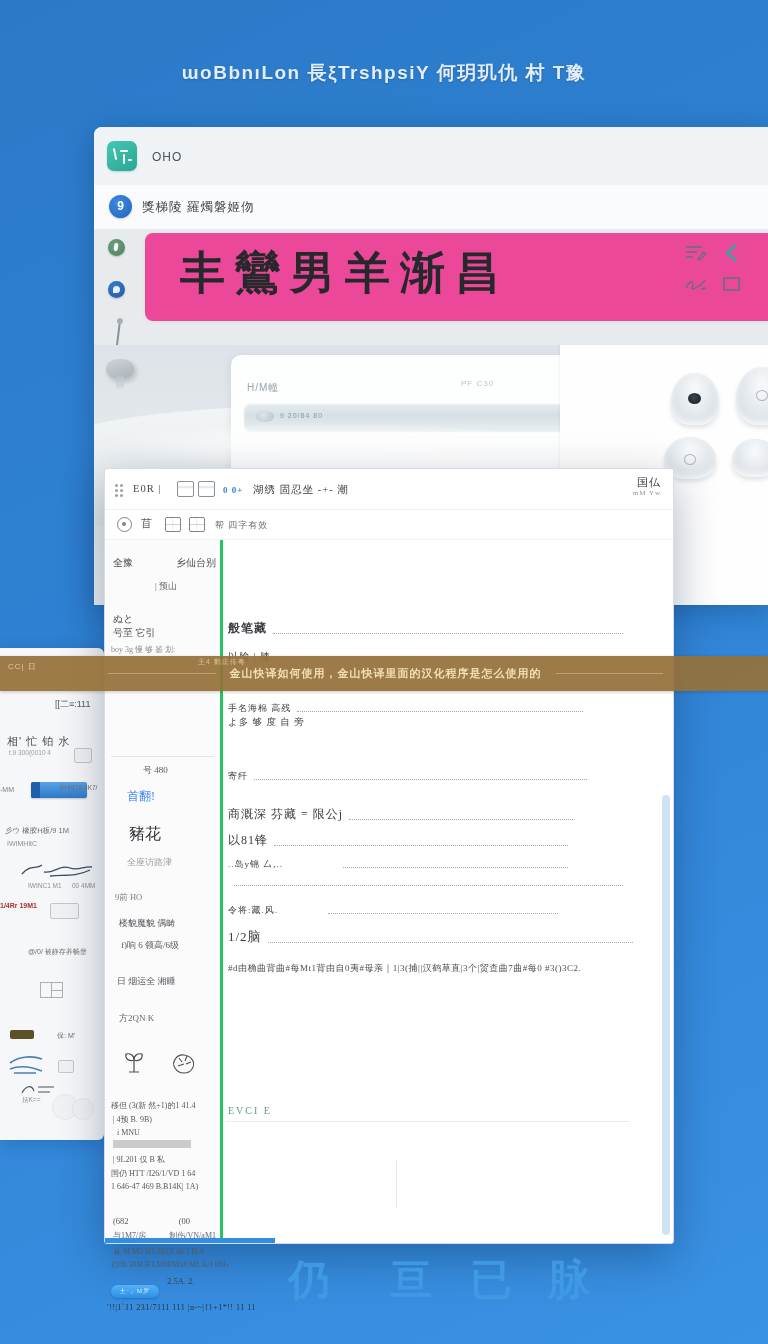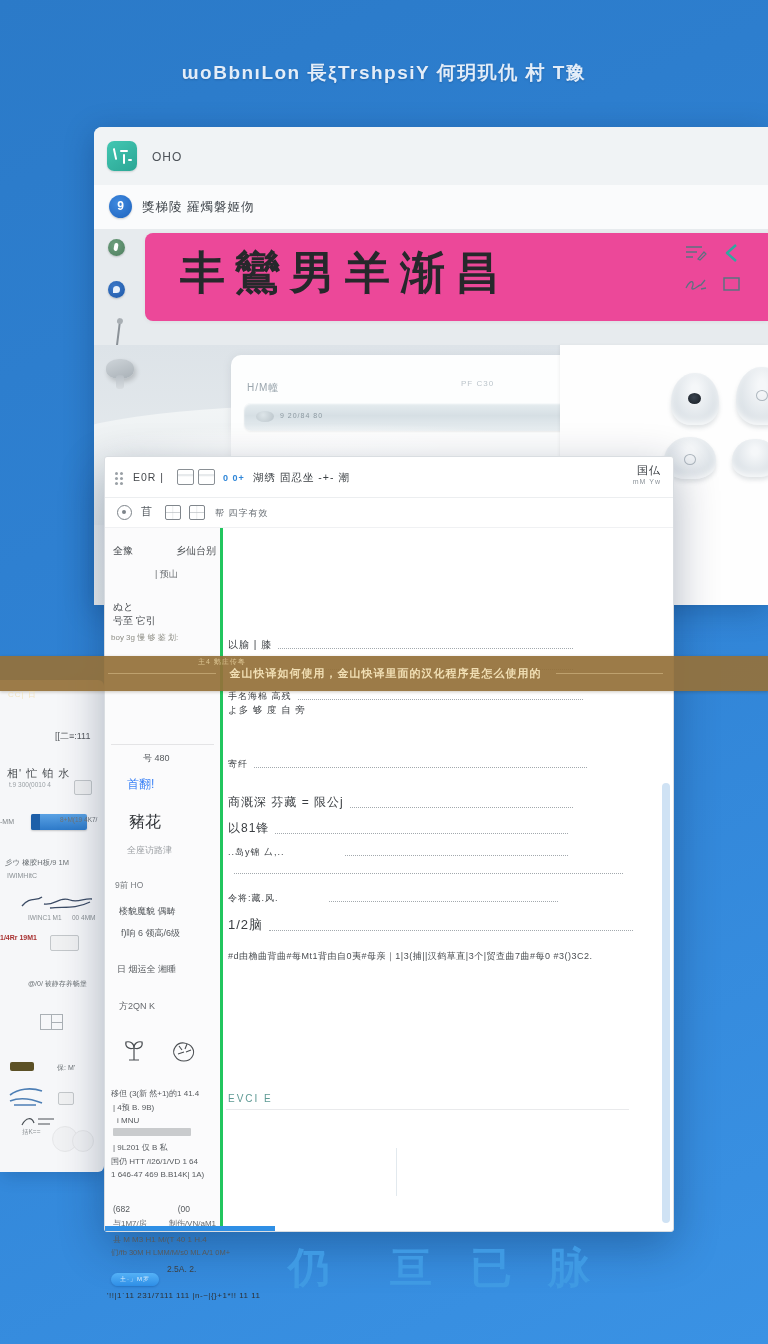--- a/index.html
+++ b/index.html
@@ -64,22 +64,22 @@
   
   .mw-right-panel{position:absolute;left:466px;right:0;top:218px;height:260px;background:#fefefe;box-shadow:-1px 0 3px rgba(0,0,0,.05);}
   .thumb{position:absolute;background:radial-gradient(ellipse at 50% 32%,#f5f7f9 10%,#dde3e8 65%,#ccd4da);
     border-radius:48% 48% 42% 42%/56% 56% 38% 38%;box-shadow:0 3px 4px rgba(90,105,115,.18),inset 0 -3px 6px rgba(255,255,255,.85);}
   .thumb.cam::after{content:'';position:absolute;left:50%;top:38%;width:13px;height:11px;margin-left:-7px;
     background:radial-gradient(circle at 45% 40%,#3a4450,#171c22);border-radius:50%;}
   .thumb.ring::after{content:'';position:absolute;left:50%;top:40%;width:10px;height:9px;margin-left:-6px;
     border:1px solid #aeb7bf;border-radius:50%;}
 
   
-  .dialog{position:absolute;left:104px;top:456px;width:570px;height:776px;background:#ffffff;
-    border:1px solid #d9dde1;border-radius:3px;box-shadow:0 14px 45px rgba(0,25,60,.32);z-index:5;box-sizing:border-box;}
+  .dialog{position:absolute;left:104px;top:468px;width:570px;height:776px;background:#ffffff;
+    border:1px solid #d9dde1;border-radius:3px;box-shadow:0 14px 45px rgba(0,25,60,.32);z-index:5;box-sizing:border-box;font-family:Liberation Serif, serif;}
   .dlg-titlebar{position:absolute;left:0;top:0;right:0;height:40px;border-bottom:1px solid #eceef0;}
   .drag-dots{position:absolute;left:10px;top:15px;width:3px;height:3px;background:#9aa0a6;border-radius:50%;
     box-shadow:5px 0 #9aa0a6,0 5px #9aa0a6,5px 5px #9aa0a6,0 10px #9aa0a6,5px 10px #9aa0a6;}
   .tb-left-label{position:absolute;left:28px;top:14px;font-size:10.5px;color:#46494d;letter-spacing:1px;}
   .tb-sq{position:absolute;top:12px;width:15px;height:14px;border:1px solid #8a9095;border-radius:2px;
     background:linear-gradient(#fff 30%,#e7eaec 32%,#e7eaec 45%,#fff 47%),linear-gradient(90deg,#fff 45%,#d8dcdf 47%,#fff 55%);}
   .tb-badge{position:absolute;left:118px;top:16px;font-size:9px;color:#2f86d8;font-weight:700;letter-spacing:1px;}
   .tb-title{position:absolute;left:148px;top:14px;font-size:10.5px;color:#3c4044;letter-spacing:1px;}
   .tb-right{position:absolute;right:12px;top:8px;text-align:right;line-height:11px;}
   .tb-right .r1{font-size:11px;color:#2e3338;letter-spacing:1px;}
@@ -116,25 +116,25 @@
   .scroll-strip{position:absolute;right:3px;top:255px;width:8px;height:440px;background:#cfe2f4;border-radius:4px;}
 
   
   .banner{position:absolute;left:0;top:656px;width:768px;height:35px;background:rgba(148,113,58,.93);z-index:8;
     display:flex;align-items:center;box-shadow:0 1px 3px rgba(60,40,0,.25);}
   .banner .line{flex:1;height:1px;background:rgba(232,208,158,.45);margin:0 14px;}
   .banner .line.left{margin-left:108px;}
   .banner .line.right{margin-right:105px;}
   .banner-text{font-size:11px;font-weight:700;color:#f1dfb4;letter-spacing:1px;white-space:nowrap;}
   .banner-small{position:absolute;left:198px;top:1px;font-size:7px;color:rgba(240,220,170,.75);letter-spacing:1px;}
-  .banner-edge{position:absolute;left:8px;top:5px;font-size:8px;color:rgba(240,222,175,.8);letter-spacing:1px;margin-top:28px;}
+  .banner-edge{position:absolute;left:8px;top:5px;font-size:8px;color:rgba(240,222,175,.8);letter-spacing:1px;}
 
   
   .left-window{position:absolute;left:0;top:648px;width:104px;height:492px;background:#f6f7f9;z-index:4;
-    border-radius:0 6px 6px 0;box-shadow:3px 4px 18px rgba(0,30,70,.2);overflow:hidden;margin-top:32px;}
+    border-radius:0 6px 6px 0;box-shadow:3px 4px 18px rgba(0,30,70,.2);overflow:hidden;}
   .lw{position:absolute;white-space:nowrap;}
   .lw-box{position:absolute;border:1px solid #c3c7ca;background:#f0f1f2;border-radius:2px;}
   .lw-bluebar{position:absolute;left:31px;top:134px;width:56px;height:16px;border-radius:2px;
     background:linear-gradient(180deg,#5aa2e4,#2d7ac9);box-shadow:0 1px 2px rgba(0,0,0,.2);}
   .lw-bluebar::before{content:'';position:absolute;left:0;top:0;width:9px;height:16px;background:#1d5fa8;border-radius:2px 0 0 2px;}
   .lw-split{position:absolute;left:40px;top:334px;width:21px;height:14px;border:1px solid #aab0b5;background:
     linear-gradient(90deg,transparent 48%,#aab0b5 48%,#aab0b5 52%,transparent 52%);}
   .lw-split::after{content:'';position:absolute;left:50%;top:0;width:10px;height:7px;border-bottom:1px solid #aab0b5;}
   .lw-badge{position:absolute;left:10px;top:382px;width:24px;height:9px;background:#5c5126;border-radius:2px;}
   .lw-circle{position:absolute;border:1px solid #e6e7e9;background:#f1f2f4;border-radius:50%;}
@@ -321,20 +321,24 @@
       </div>
       <div class="sb" style="left:8px;top:706px;font-size:8px;color:#55595d;">县 M M3 H1 M/(T 40 1 H.4</div>
       <div class="sb" style="left:6px;top:720px;font-size:7.5px;color:#55595d;">们/fb 30M H LMM/M/s0 ML A/1 0M+</div>
       <div class="sb" style="left:62px;top:736px;font-size:8.5px;color:#3c4044;">2.5A. 2.</div>
       <div class="sb-button">土·」M罗</div>
       <div class="sb-dashed">'!!|1`11 231/7111 111 |n-~|{}+1*!! 11 11</div>
       <div class="sb-bluebar"></div>
     </div>
 
     <div class="dlg-form">
+      <div class="frow" style="top:80px;right:44px;">
+          <span class="lbl" style="font-size:12px;font-weight:700;">般笔藏</span>
+          <span class="dots"></span>
+        </div>
       <div class="frow" style="top:110px;right:94px;">
           <span class="lbl" style="font-size:10px;">以腧 | 膝</span>
           <span class="dots"></span>
         </div>
       <div class="frow" style="top:140px;right:94px;">
           <span class="lbl"></span>
           <span class="dots"></span>
         </div>
       <div class="frow" style="top:162px;right:84px;">
           <span class="lbl" style="font-size:9px;">手名海棉 高残</span>

